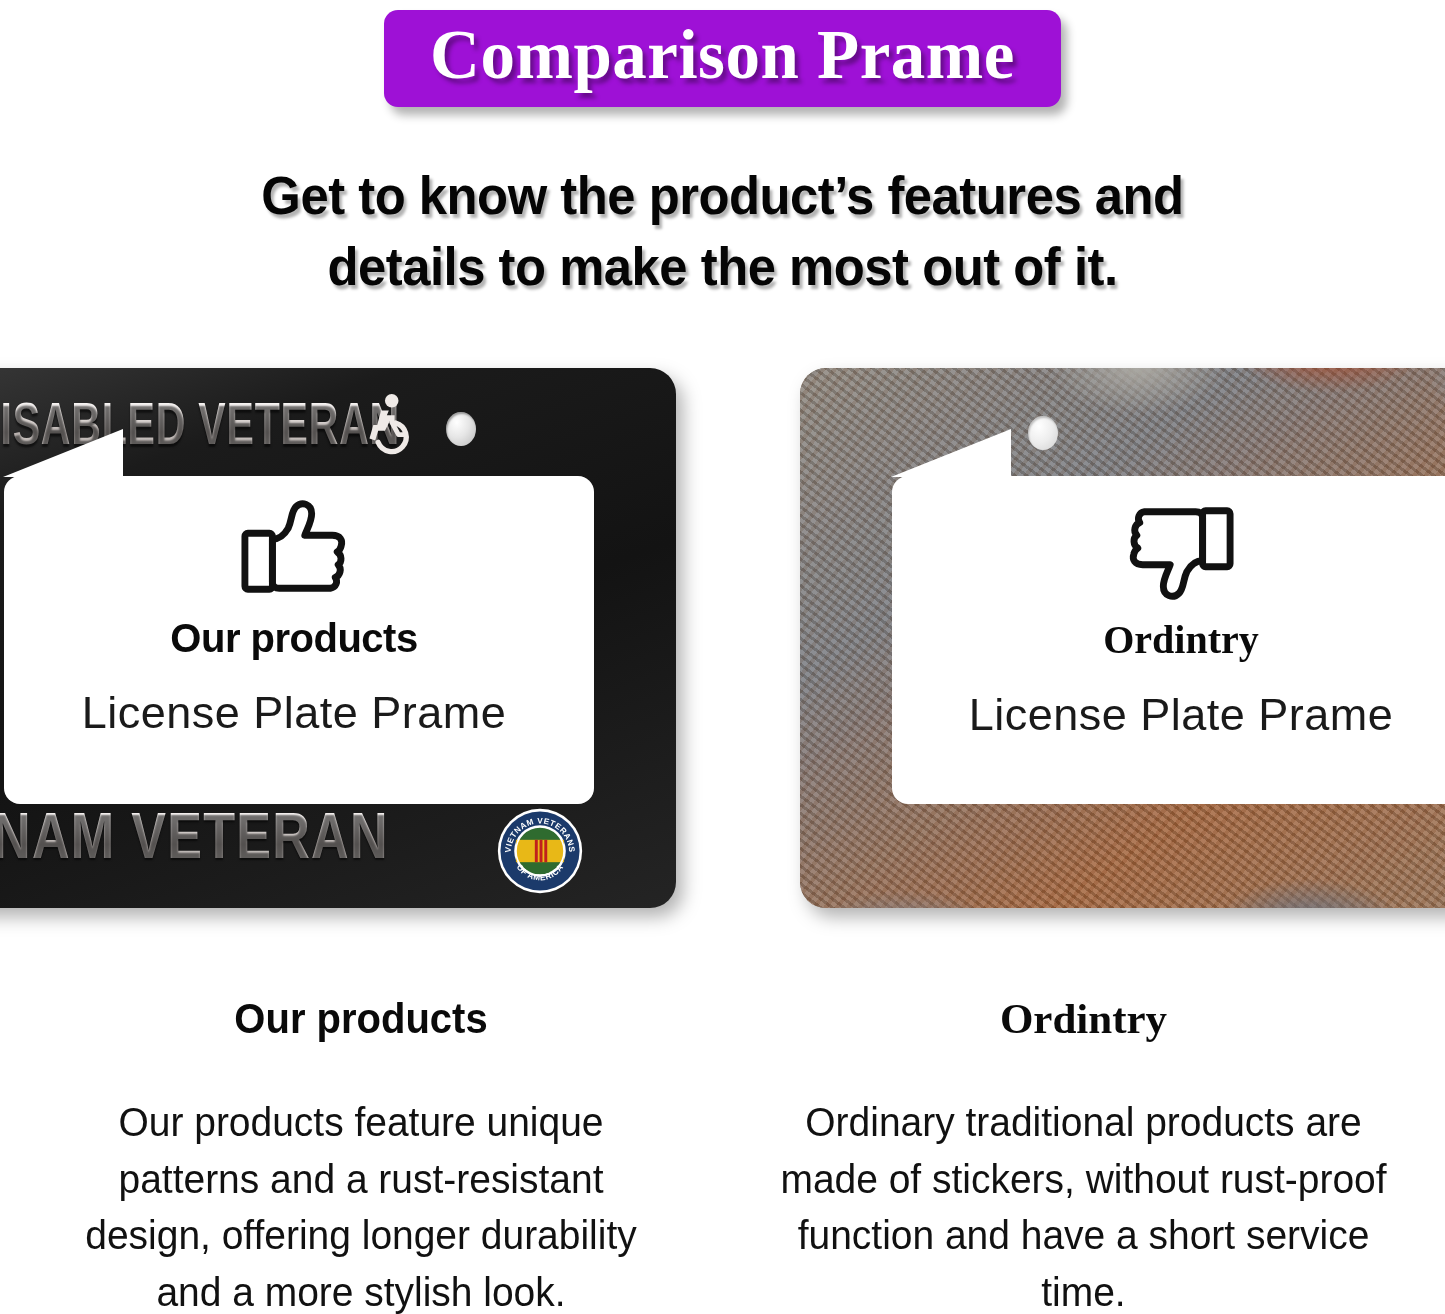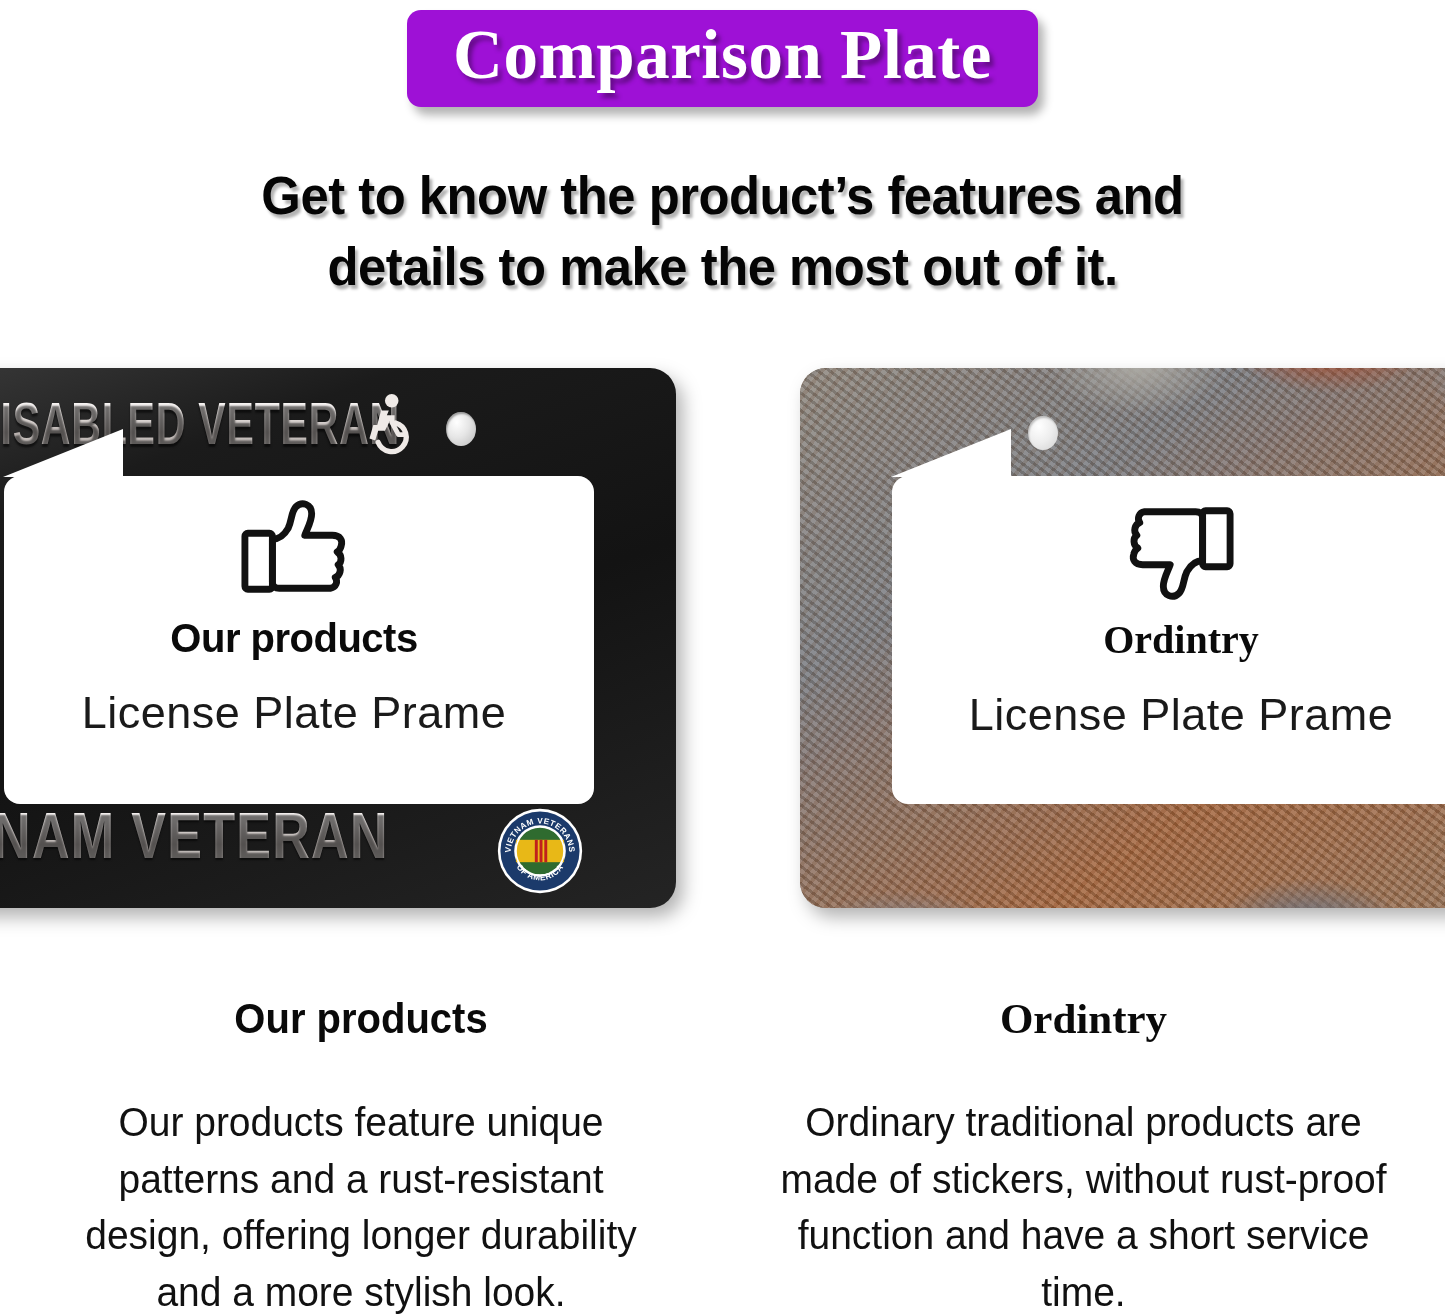--- a/index.html
+++ b/index.html
@@ -270,21 +270,21 @@
     padding:0 36px;
   }
 </style>
 </head>
 <body>
 
 <div id="page">
 
   <div class="banner-wrap">
     <div class="banner">
-      <div class="banner-text">Comparison Plate</div>
+      <div class="banner-text">Comparison Prame</div>
     </div>
   </div>
 
   <div class="subtitle">
     <div>Get to know the product’s features and</div>
     <div>details to make the most out of it.</div>
   </div>
 
   <div class="frames">
 

